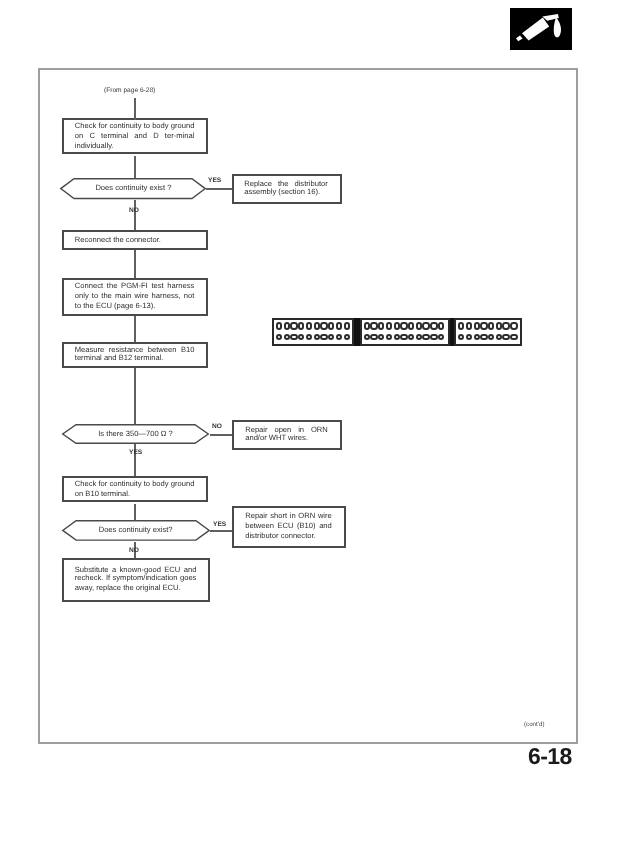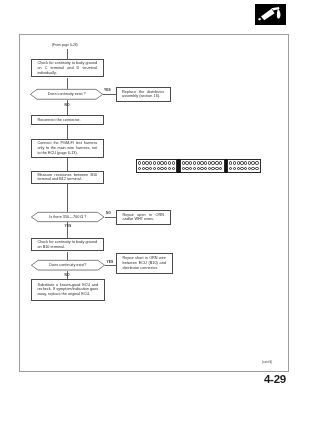--- a/index.html
+++ b/index.html
@@ -209,15 +209,15 @@
             <div class="pin"></div>
             <div class="pin"></div>
             <div class="pin"></div>
             <div class="pin"></div>
           </div>
         </div>
       </div>
   </div>
 
   <div class="contd">(cont'd)</div>
-  <div class="pageno">4-29</div>
+  <div class="pageno">6-18</div>
 
 </div>
 
 </body></html>

